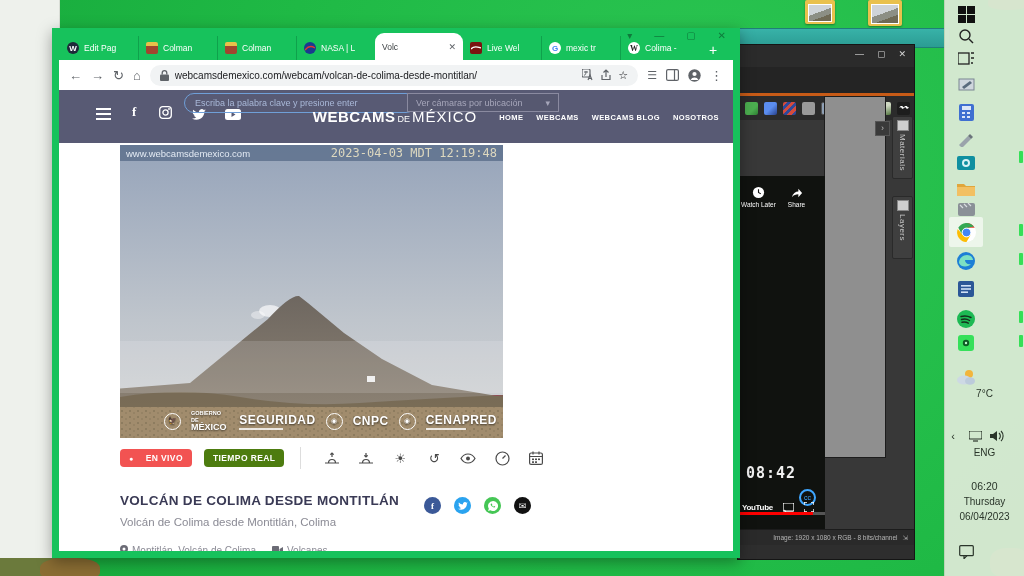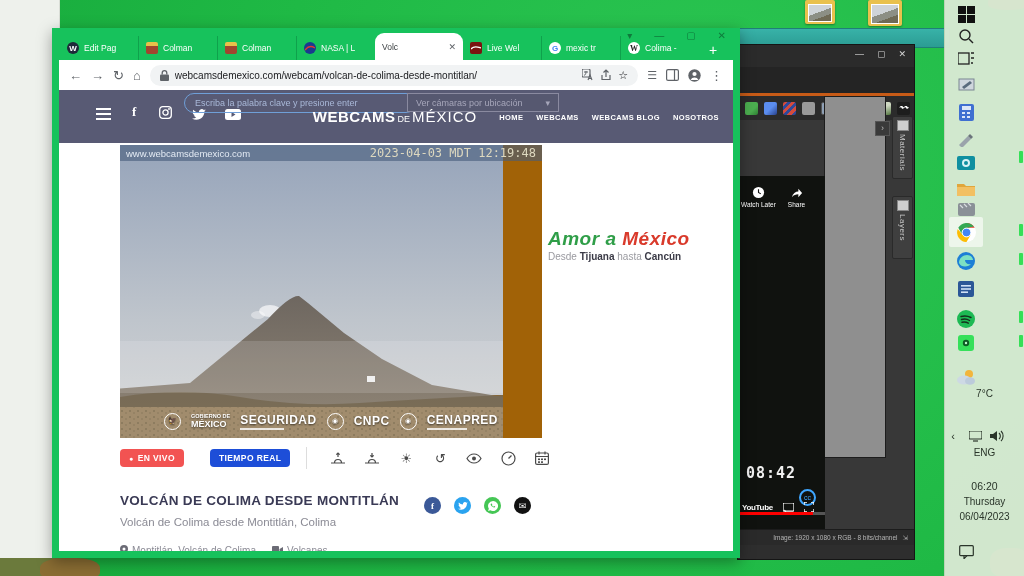--- a/index.html
+++ b/index.html
@@ -99,22 +99,22 @@
     border:1px solid #8a8aa0;color:#a6a6ba;font-size:9px;display:flex;align-items:center;
     justify-content:space-between;padding:0 8px;box-sizing:border-box;}
   #sitelogo{position:absolute;left:246px;top:18px;width:180px;text-align:center;color:#fff;
     white-space:nowrap;}
   #sitelogo .b{font-size:15px;font-weight:bold;letter-spacing:.5px;}
   #sitelogo .s{font-size:9px;margin:0 2px;}
   #sitelogo .l{font-size:15px;font-weight:300;letter-spacing:1px;}
   #sitenav{position:absolute;right:14px;top:23px;display:flex;gap:13px;color:#fff;
     font-size:7.5px;font-weight:bold;letter-spacing:.4px;}
   
-  #webimg{position:absolute;left:61px;top:85px;width:422px;height:293px;overflow:hidden;
-    background:#a16207;}
+  #webimg{position:absolute;left:61px;top:85px;width:383px;height:293px;overflow:hidden;
+    background:#be185d;}
   #wm-bar{position:absolute;left:0;top:0;right:0;height:16px;background:rgba(73,93,124,.62);
     display:flex;align-items:center;justify-content:space-between;padding:0 6px;}
   #wm-bar .wm{color:#e3eaf3;font-size:9.5px;}
   #wm-bar .ts{color:#ddd8bf;font-size:12px;font-family:"DejaVu Sans Mono",monospace;margin-left:20px;}
   #gov{position:absolute;left:44px;bottom:3px;right:6px;height:28px;display:flex;
     align-items:center;gap:10px;color:#fff;
     text-shadow:0 1px 2px rgba(0,0,0,.6);}
   #gov .circ{width:15px;height:15px;border:1px solid #fff;border-radius:50%;flex:0 0 auto;
     display:flex;align-items:center;justify-content:center;font-size:7px;}
   #gov .g1{font-size:5.5px;font-weight:bold;line-height:1.1;}
@@ -123,23 +123,23 @@
   #gov .sub{height:2px;background:rgba(255,255,255,.8);margin-top:1px;}
   
   #promo{position:absolute;left:489px;top:168px;width:175px;}
   #promo .l1{font-size:19px;font-weight:bold;font-style:italic;letter-spacing:.5px;}
   #promo .gr{color:#2f9e48;} #promo .rd{color:#d93a2b;}
   #promo .l2{font-size:10px;color:#9a9aa0;margin-top:1px;}
   #promo .l2 b{color:#3a3a46;}
   
   #ctrlrow{position:absolute;left:61px;top:387px;height:22px;display:flex;align-items:center;}
   .pill{border-radius:4px;color:#fff;font-size:8.5px;font-weight:bold;letter-spacing:.4px;
-    padding:4px 9px;display:flex;align-items:center;gap:4px;}
+    padding:4px 9px;display:flex;align-items:center;gap:12px;}
   #live{background:#f25352;}
-  #rt{background:#1d4ed8;margin-left:26px;}
+  #rt{background:#4d7c0f;margin-left:12px;}
   #ctrldiv{width:1px;height:22px;background:#ddd;margin:0 14px 0 16px;}
   .wicon{width:34px;text-align:center;color:#4a4a4a;font-size:13px;}
   .wicon svg{display:block;margin:0 auto;}
   
   #ptitle{position:absolute;left:61px;top:433px;font-size:13.5px;font-weight:bold;
     color:#3a3a55;letter-spacing:.3px;}
   #psub{position:absolute;left:61px;top:456px;font-size:11.5px;color:#8b8b95;}
   #socials{position:absolute;left:365px;top:437px;display:flex;gap:13px;}
   .soc{width:17px;height:17px;border-radius:50%;display:flex;align-items:center;
     justify-content:center;color:#fff;font-size:9px;font-weight:bold;}
@@ -555,24 +555,20 @@
           <div class="circ">◉</div>
           <div class="lbl">CNPC</div>
           <div class="circ">◉</div>
           <div>
             <div class="lbl">CENAPRED</div>
             <div class="sub" style="width:40px;"></div>
           </div>
         </div>
       </div>
 
-      <div id="promo">
-        <div class="l1"><span class="gr">Amor a </span><span class="rd">México</span></div>
-        <div class="l2"><span>Desde </span><b>Tijuana</b><span> hasta </span><b>Cancún</b></div>
-      </div>
 
       <div id="ctrlrow">
         <div class="pill" id="live">
           <span style="font-size:7px;">●</span>
           <span>EN VIVO</span>
         </div>
         <div class="pill" id="rt">
           <span>TIEMPO REAL</span>
         </div>
         <div id="ctrldiv"></div>

